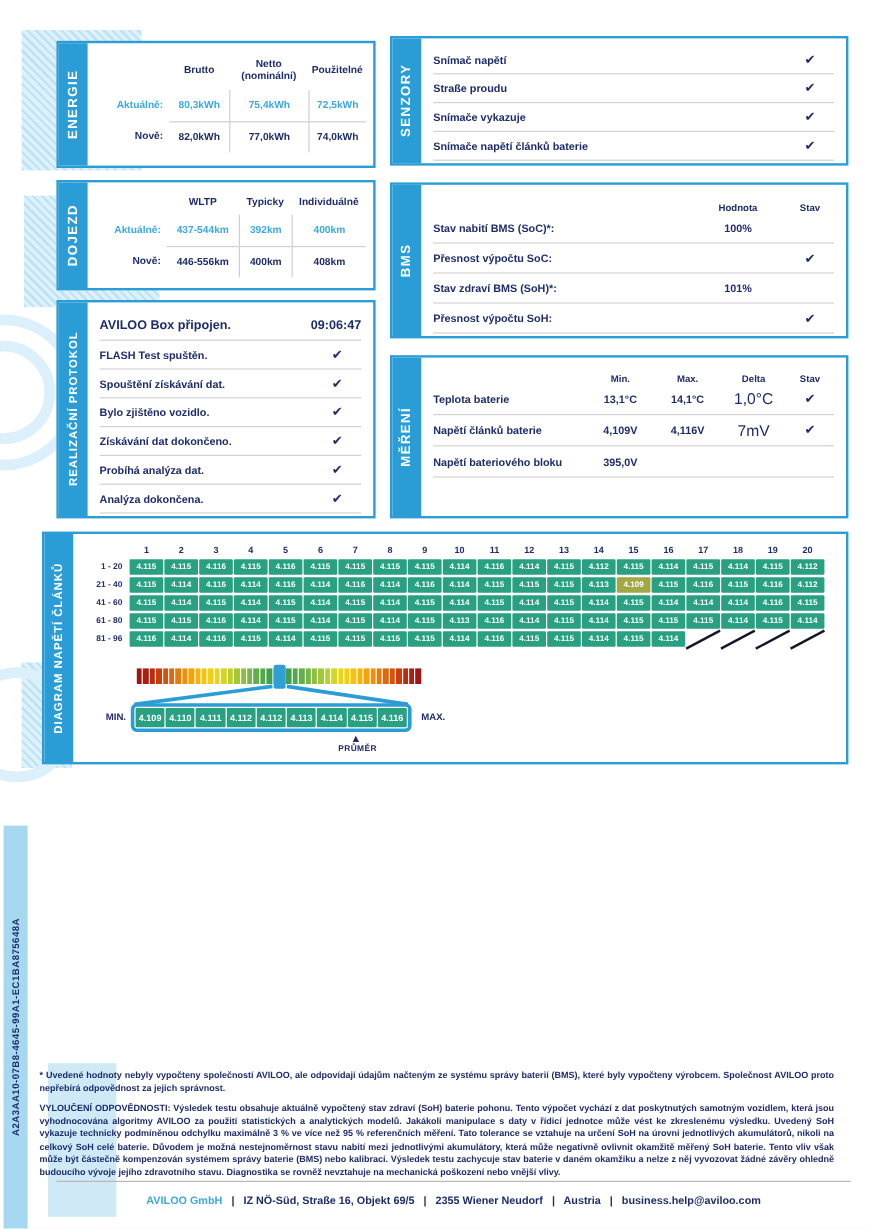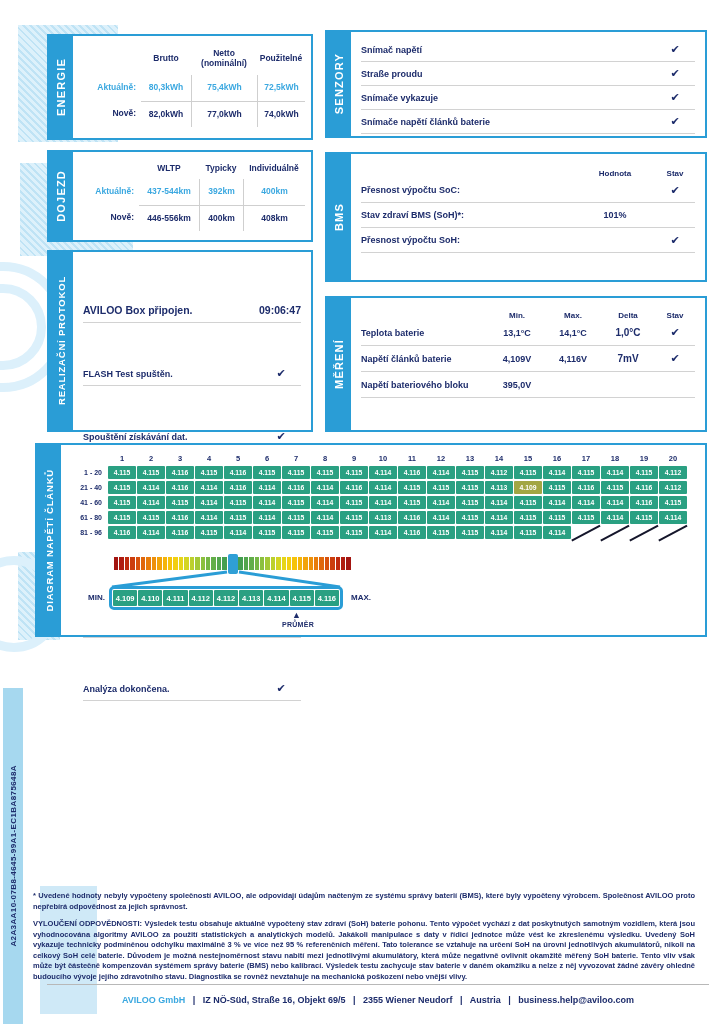--- a/index.html
+++ b/index.html
@@ -43,33 +43,33 @@
   .etable .lbl { justify-content:flex-end; padding-right:5px; }
   .etable .vsep { border-left:1px solid #cfcfcf; }
   .etable .hsep { border-top:1px solid #cfcfcf; }
 
   
   .rows { display:flex; flex-direction:column; }
   .row { display:flex; align-items:center; border-bottom:1px solid #d2d2d2; }
   .hdr-row { display:flex; align-items:flex-end; border-bottom:none; }
   .lab { flex:1; font-size:9px; font-weight:bold; color:#1d2c6b; text-align:left; }
   .c56 { width:56px; text-align:center; font-size:9px; font-weight:bold; color:#1d2c6b; }
-  .c54 { width:54px; text-align:center; font-size:10px; font-weight:bold; color:#1d2c6b; }
+  .c54 { width:54px; text-align:center; font-size:13px; font-weight:normal; color:#1d2c6b; }
   .c80 { width:80px; text-align:center; font-size:9px; font-weight:bold; color:#1d2c6b; }
   .c40 { width:40px; text-align:center; font-size:9px; font-weight:bold; color:#1d2c6b; }
   .hcell { font-size:8px; color:#1d2c6b; font-weight:bold; }
   .check { font-size:11px; color:#1d2c6b; font-weight:bold; }
 
   #senzory-panel .row { height:24px; }
   #bms-panel .hdr-row { height:18px; }
   #bms-panel .row { height:25px; }
   #mereni-panel .hdr-row { height:16px; }
   #mereni-panel .row { height:26px; }
   #protokol-panel .row.first { height:26px; }
-  #protokol-panel .row { height:24px;margin-top:39px; }
+  #protokol-panel .row { height:24px; }
   #protokol-panel .lab.big { font-size:10.5px; }
   #protokol-panel .time { font-size:10.5px; font-weight:bold; color:#1d2c6b; }
 
   
   #diagram-panel .content { padding:8px 8px 0 2px; }
   .v-grid { display:grid; grid-template-columns:44px repeat(20,28px); column-gap:1px; row-gap:2px; }
   .g-head { font-size:7.5px; font-weight:bold; color:#1d2c6b; text-align:center; height:11px; line-height:11px; }
   .g-rowlabel { font-size:7px; font-weight:bold; color:#1d2c6b; text-align:right; padding-right:5px; line-height:13px; }
   .g-cell { background:#2aa082; color:#fff; font-size:6.8px; font-weight:bold; text-align:center;
     line-height:13px; height:13px; border-radius:1px; }
@@ -194,20 +194,25 @@
   <div class="panel" id="bms-panel" style="left:325px;top:152px;width:382px;height:130px;">
     <div class="tab">
         <span>BMS</span>
       </div>
     <div class="content">
       <div class="rows">
         <div class="hdr-row">
           <span class="lab"></span>
           <span class="c80 hcell">Hodnota</span>
           <span class="c40 hcell">Stav</span>
+        </div>
+        <div class="row">
+          <span class="lab">Stav nabití BMS (SoC)*:</span>
+          <span class="c80">100%</span>
+          <span class="c40"></span>
         </div>
         <div class="row">
           <span class="lab">Přesnost výpočtu SoC:</span>
           <span class="c80"></span>
           <span class="check c40">✔</span>
         </div>
         <div class="row">
           <span class="lab">Stav zdraví BMS (SoH)*:</span>
           <span class="c80">101%</span>
           <span class="c40"></span>

